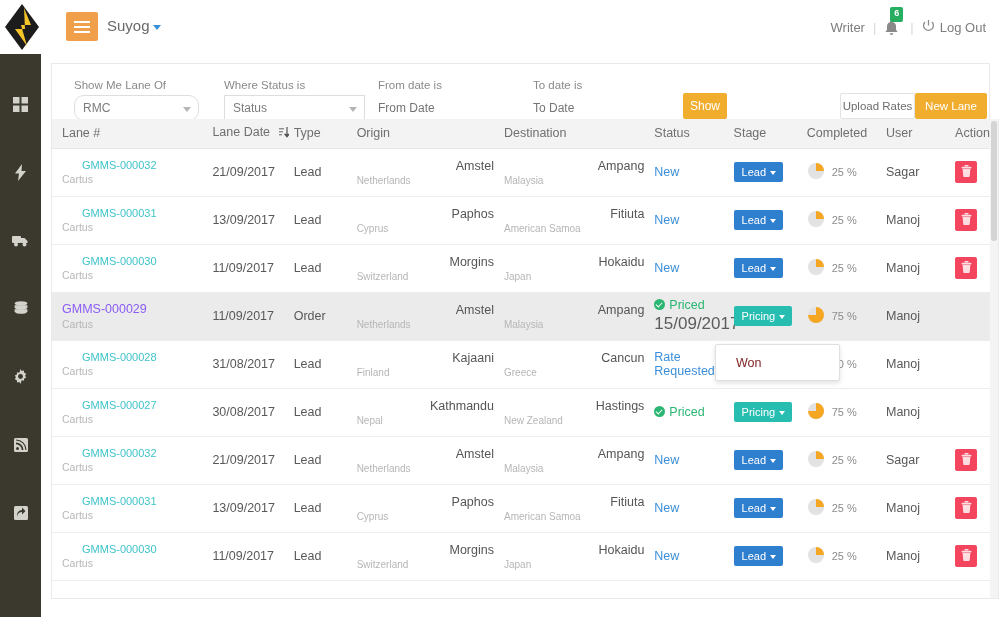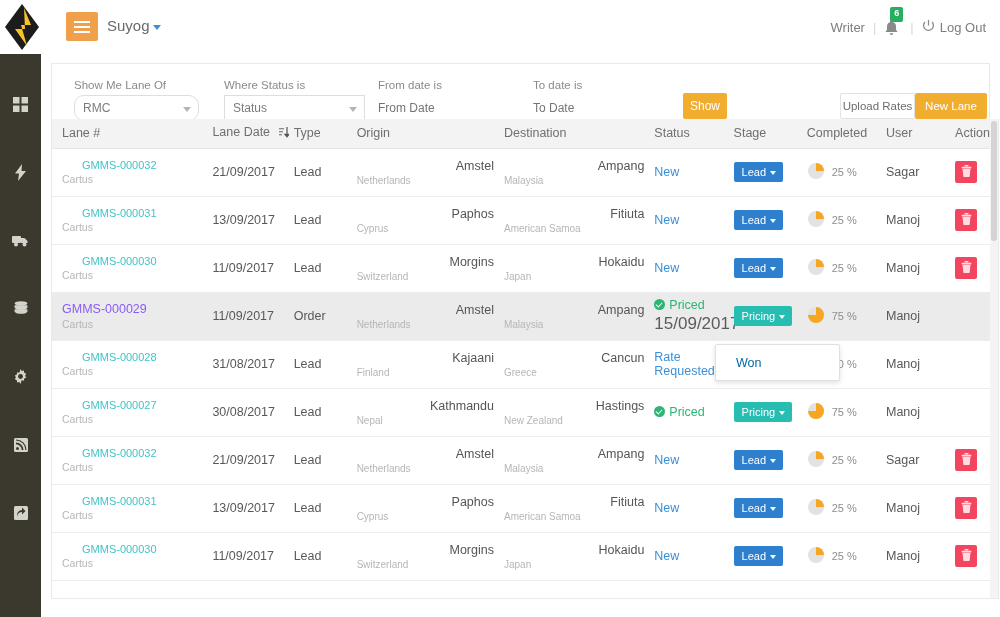--- a/index.html
+++ b/index.html
@@ -146,21 +146,21 @@
     width: 22px; height: 22px; background: #f3455e; border-radius: 2px;
     display:flex; align-items:center; justify-content:center; cursor:pointer;
   }
 
   .dropdown-menu {
     position: absolute; left: 715px; top: 344px; width: 125px; height: 37px;
     background: #fff; border: 1px solid #e0e0e0; border-radius: 2px;
     box-shadow: 0 2px 5px rgba(0,0,0,.12); z-index: 30;
     display:flex; align-items:center;
   }
-  .dropdown-menu .mi { font-size: 12.5px; color: #0369a1; padding-left: 20px; cursor:pointer; }
+  .dropdown-menu .mi { font-size: 12.5px; color: #7f1d1d; padding-left: 20px; cursor:pointer; }
 
   .scroll-track {
     position: absolute; right: 0; top: 0; width: 8px; height: 100%; background: #f4f4f4;
   }
   .scroll-thumb {
     position: absolute; right: 1px; top: 2px; width: 6px; height: 120px;
     background: #d4d4d4; border-radius: 3px; cursor: pointer;
   }
 </style>
 </head>

